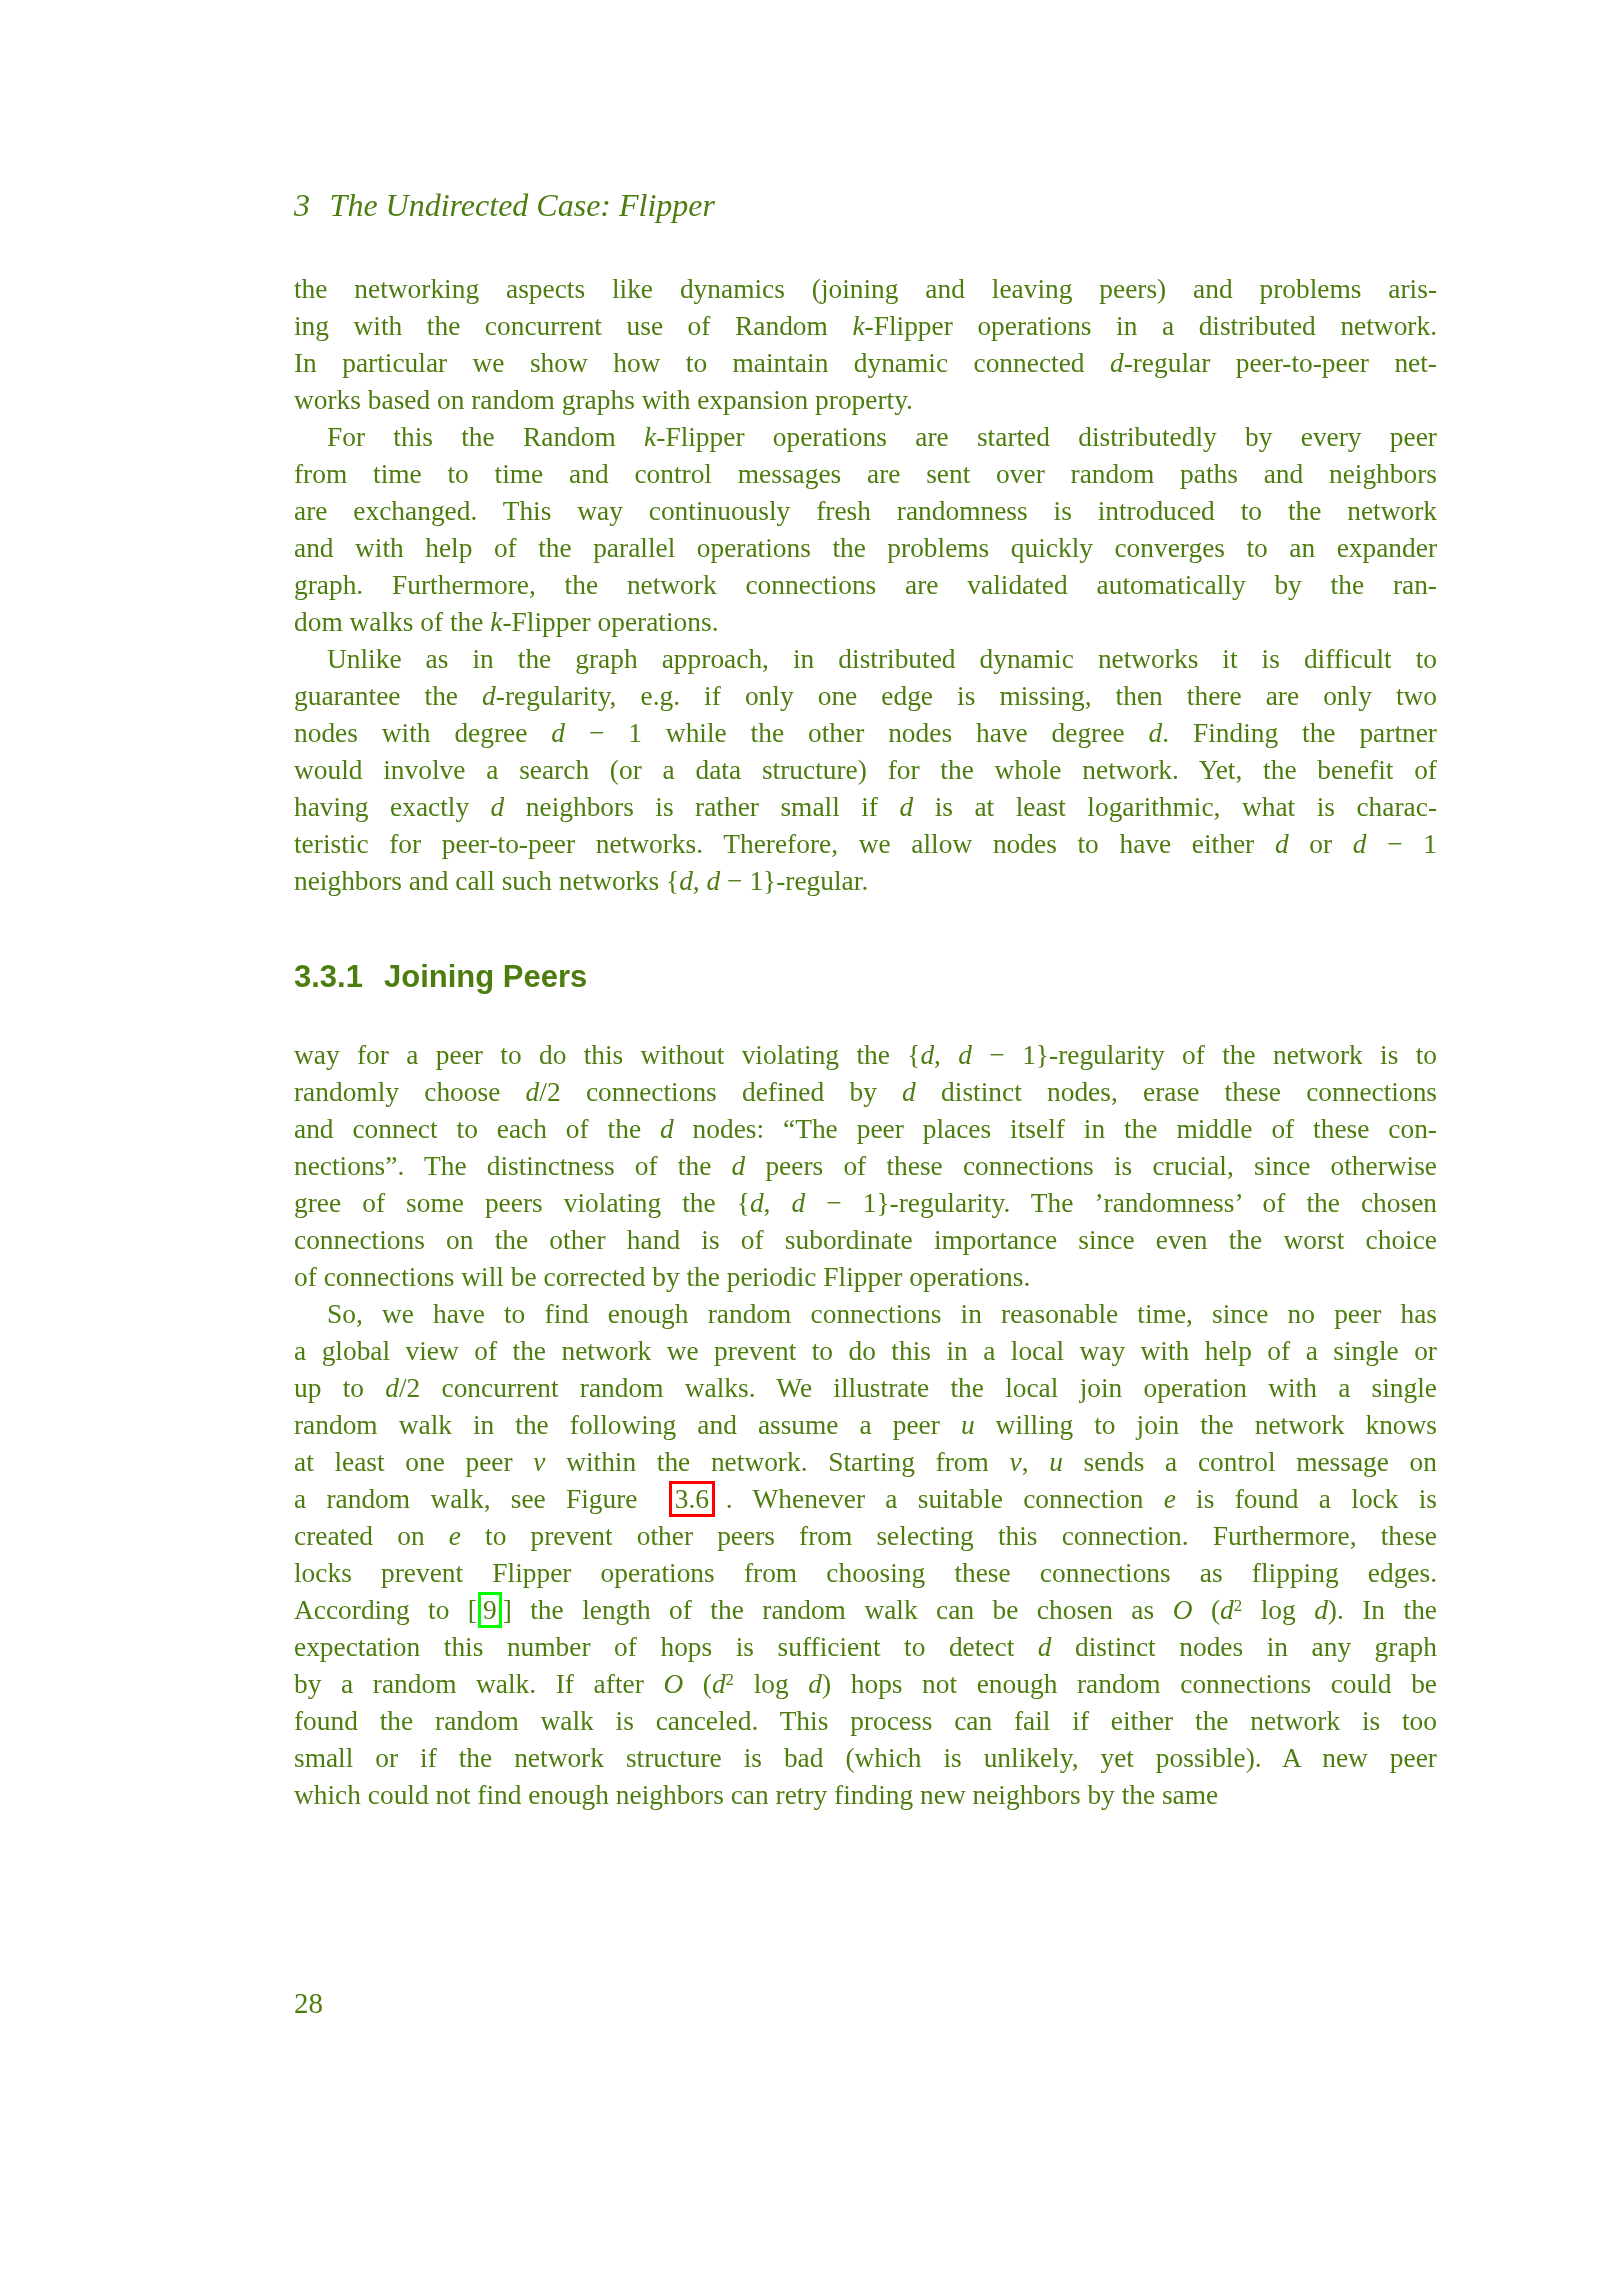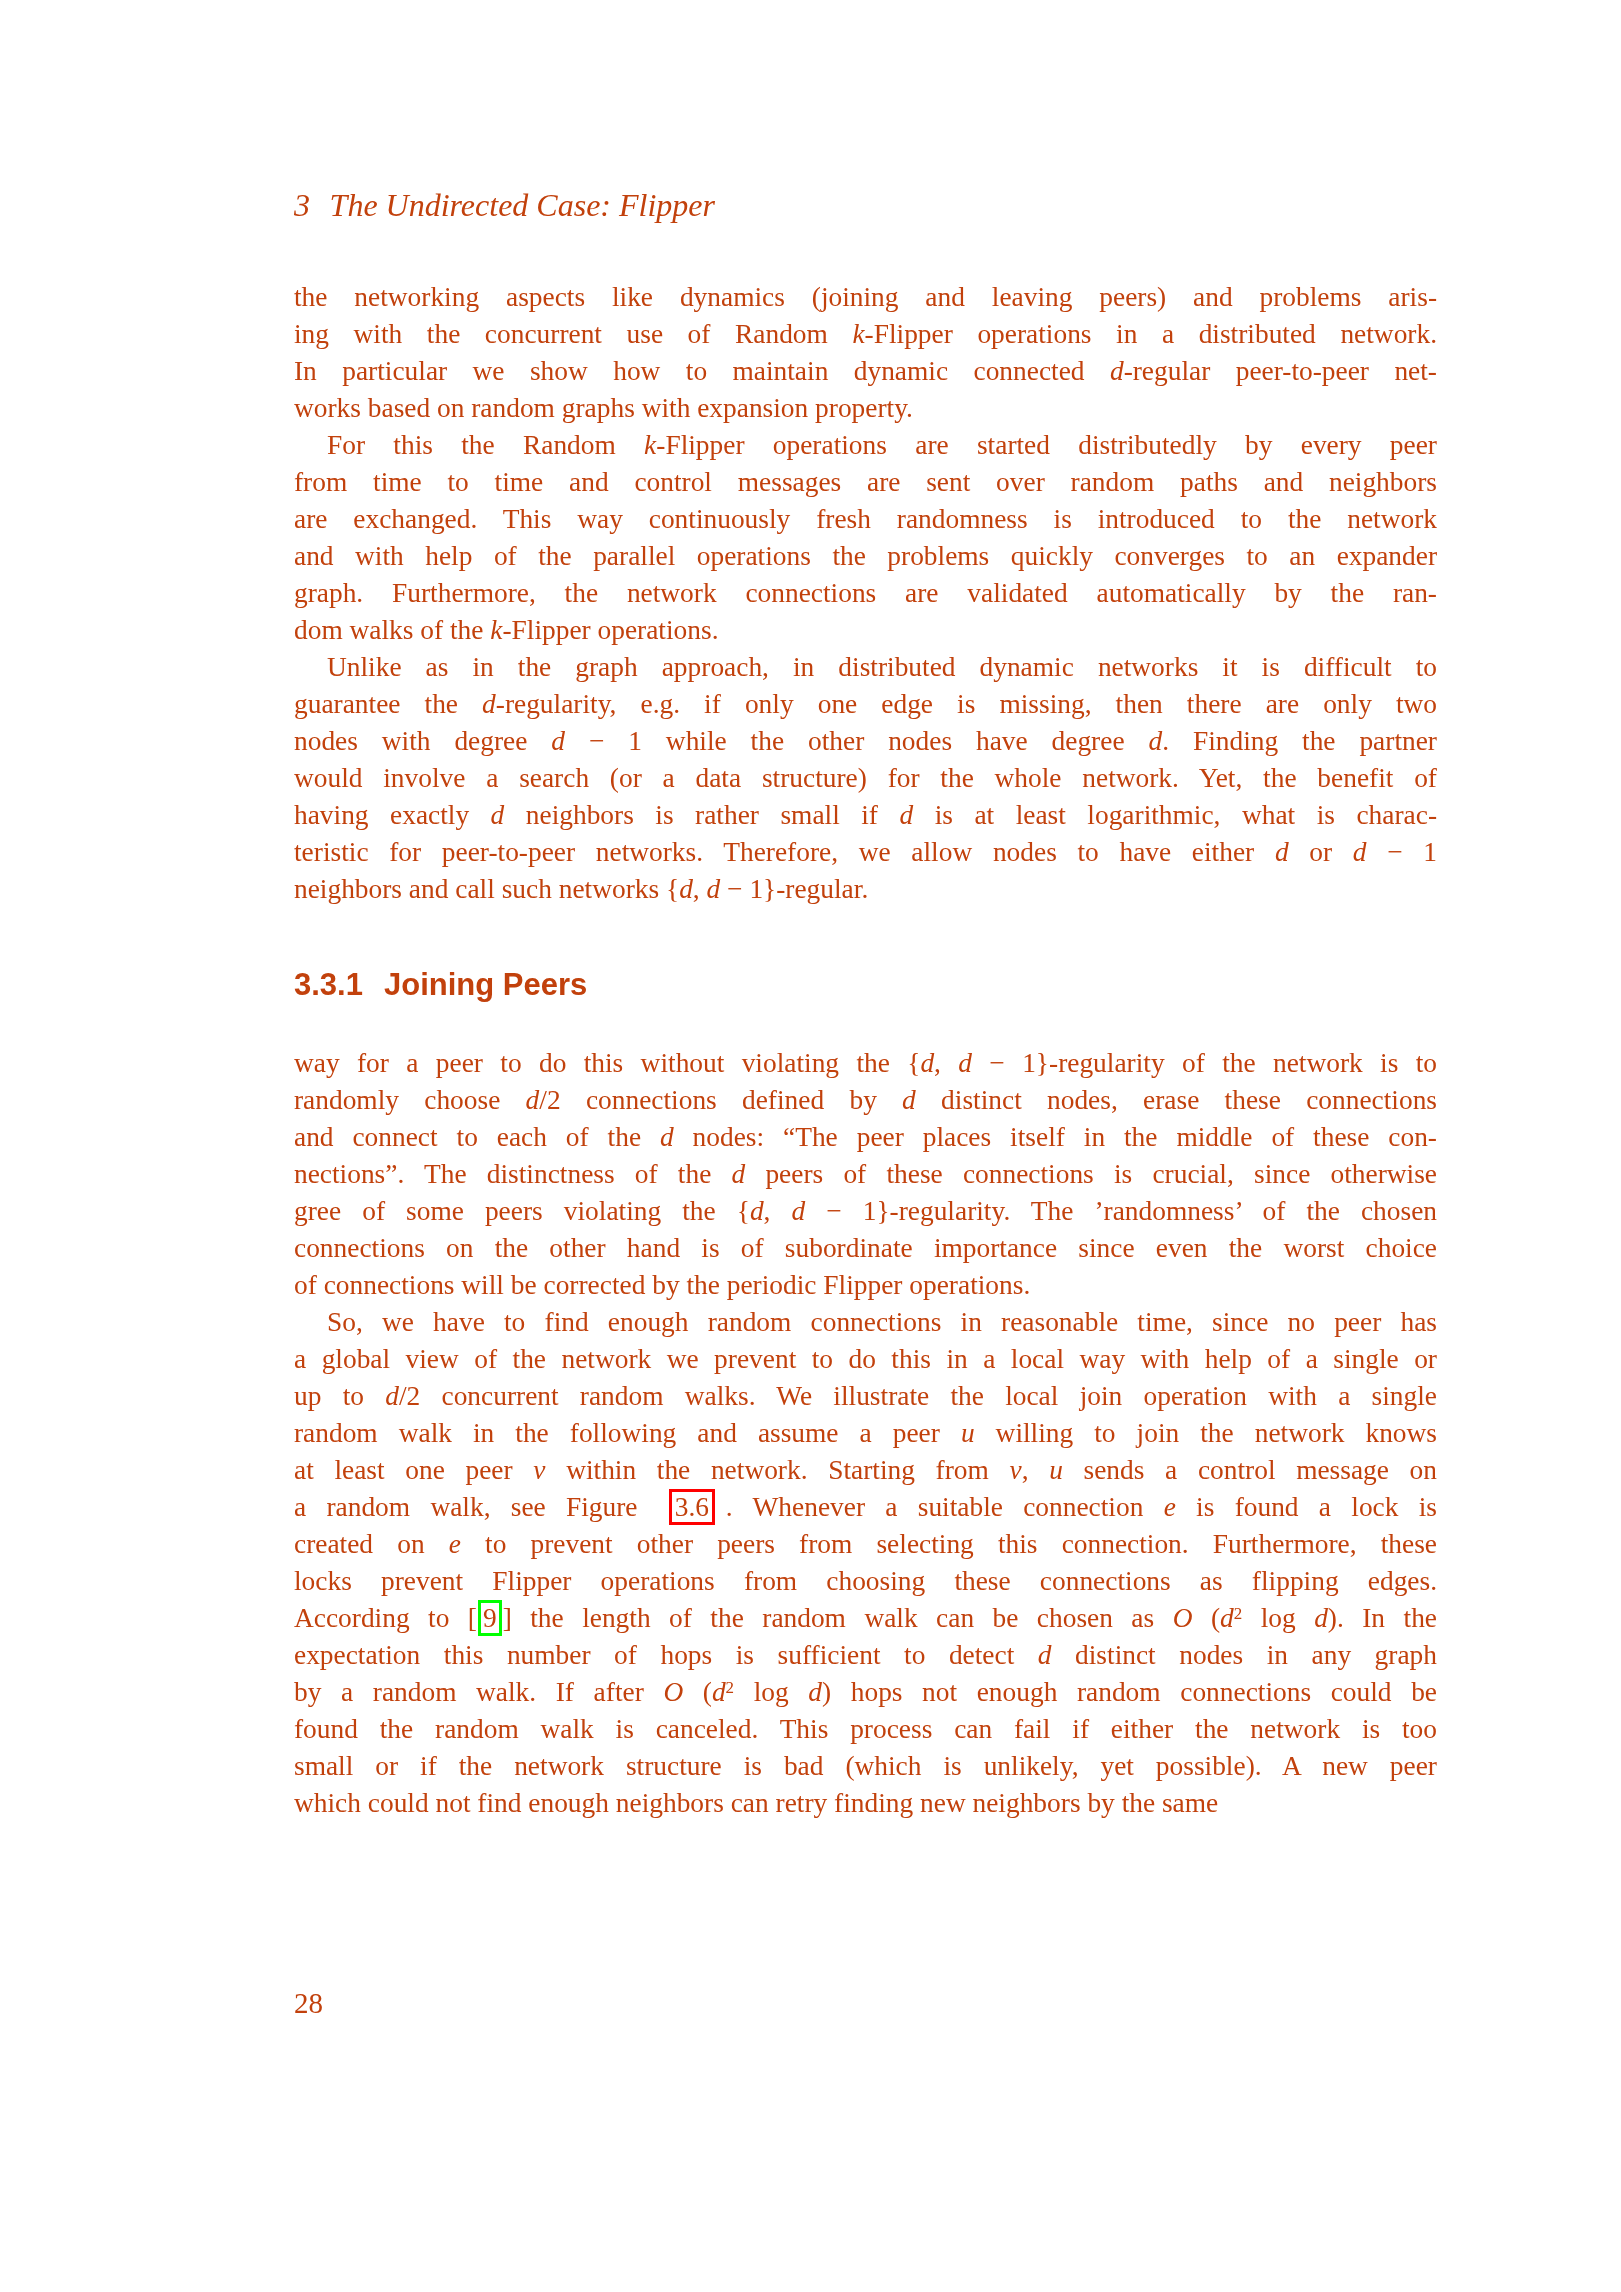--- a/index.html
+++ b/index.html
@@ -1,38 +1,38 @@
 <!DOCTYPE html>
 <html style="--fref: #ff0000; --cref: #00ff00;"><head>
 <meta charset="utf-8">
 <style>
   html,body{margin:0;padding:0;background:#ffffff;}
   .page{
     position:relative;
     width:1621px;
     height:2293px;
     background:#ffffff;
-    color:#c2410c;
+    color:#4d7c0f;
     font-family:"Liberation Serif", serif;
     overflow:hidden;
   }
   .running-header{
     position:absolute;
     left:294px;
     top:186px;
     font-style:italic;
     font-size:32px;
     line-height:39px;
     white-space:nowrap;
   }
   .chap-num{margin-right:19.6px;}
   .content{
     position:absolute;
     left:294px;
-    top:279px;
+    top:271px;
     width:1143px;
   }
   .paragraph{margin:0;padding:0;}
   .line{
     font-size:27.4px;
     line-height:37px;
     text-align:justify;
     text-align-last:justify;
   }
   .line.last{text-align-last:left;}

